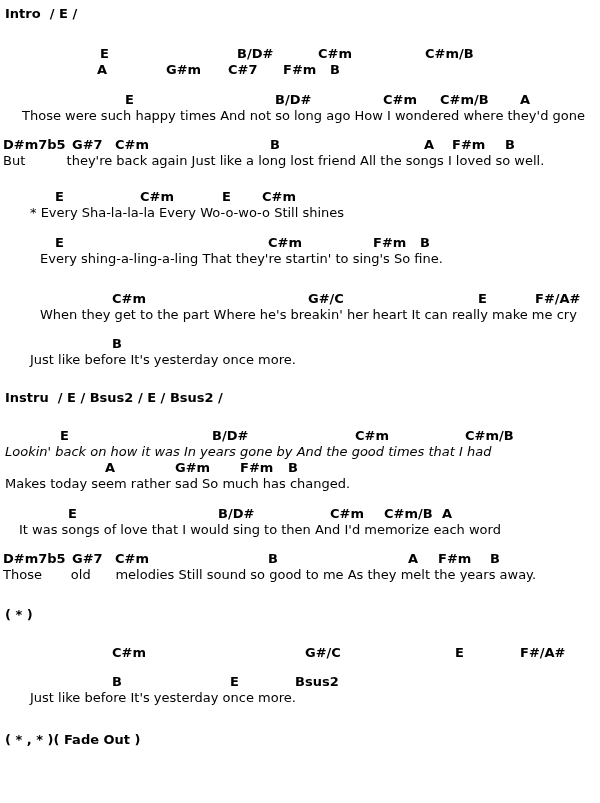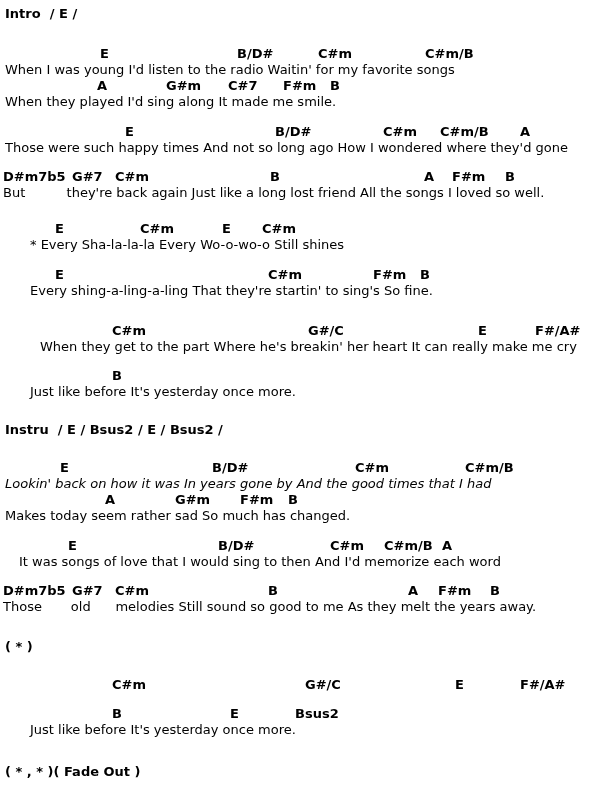--- a/index.html
+++ b/index.html
@@ -46,38 +46,36 @@
 
 <div class="sheet">
     <div class="heading">Intro  / E /</div>
     <div class="gap" style="height: 24px;"></div>
     <div class="chord-line">
       <span class="chord" style="left: 100px;">E</span>
       <span class="chord" style="left: 237px;">B/D#</span>
       <span class="chord" style="left: 318px;">C#m</span>
       <span class="chord" style="left: 425px;">C#m/B</span>
     </div>
-    <div class="lyric" style="padding-left: 5px;">When I was young I'd listen to the radio Waitin' for my favorite songs</div>
     <div class="chord-line">
       <span class="chord" style="left: 97px;">A</span>
       <span class="chord" style="left: 166px;">G#m</span>
       <span class="chord" style="left: 228px;">C#7</span>
       <span class="chord" style="left: 283px;">F#m</span>
       <span class="chord" style="left: 330px;">B</span>
     </div>
-    <div class="lyric" style="padding-left: 5px;">When they played I'd sing along It made me smile.</div>
     <div class="gap" style="height: 14px;"></div>
     <div class="chord-line">
       <span class="chord" style="left: 125px;">E</span>
       <span class="chord" style="left: 275px;">B/D#</span>
       <span class="chord" style="left: 383px;">C#m</span>
       <span class="chord" style="left: 440px;">C#m/B</span>
       <span class="chord" style="left: 520px;">A</span>
     </div>
-    <div class="lyric" style="padding-left: 5px;">Those were such happy times And not so long ago How I wondered where they'd gone</div>
+    <div class="lyric" style="padding-left: 22px;">Those were such happy times And not so long ago How I wondered where they'd gone</div>
     <div class="gap" style="height: 13px;"></div>
     <div class="chord-line">
       <span class="chord" style="left: 3px;">D#m7b5</span>
       <span class="chord" style="left: 72px;">G#7</span>
       <span class="chord" style="left: 115px;">C#m</span>
       <span class="chord" style="left: 270px;">B</span>
       <span class="chord" style="left: 424px;">A</span>
       <span class="chord" style="left: 452px;">F#m</span>
       <span class="chord" style="left: 505px;">B</span>
     </div>
@@ -90,21 +88,21 @@
       <span class="chord" style="left: 262px;">C#m</span>
     </div>
     <div class="lyric" style="padding-left: 30px;">* Every Sha-la-la-la Every Wo-o-wo-o Still shines</div>
     <div class="gap" style="height: 14px;"></div>
     <div class="chord-line">
       <span class="chord" style="left: 55px;">E</span>
       <span class="chord" style="left: 268px;">C#m</span>
       <span class="chord" style="left: 373px;">F#m</span>
       <span class="chord" style="left: 420px;">B</span>
     </div>
-    <div class="lyric" style="padding-left: 30px;">Every shing-a-ling-a-ling That they're startin' to sing's So fine.</div>
+    <div class="lyric" style="padding-left: 40px;">Every shing-a-ling-a-ling That they're startin' to sing's So fine.</div>
     <div class="gap" style="height: 24px;"></div>
     <div class="chord-line">
       <span class="chord" style="left: 112px;">C#m</span>
       <span class="chord" style="left: 308px;">G#/C</span>
       <span class="chord" style="left: 478px;">E</span>
       <span class="chord" style="left: 535px;">F#/A#</span>
     </div>
     <div class="lyric" style="padding-left: 40px;">When they get to the part Where he's breakin' her heart It can really make me cry</div>
     <div class="gap" style="height: 13px;"></div>
     <div class="chord-line">

